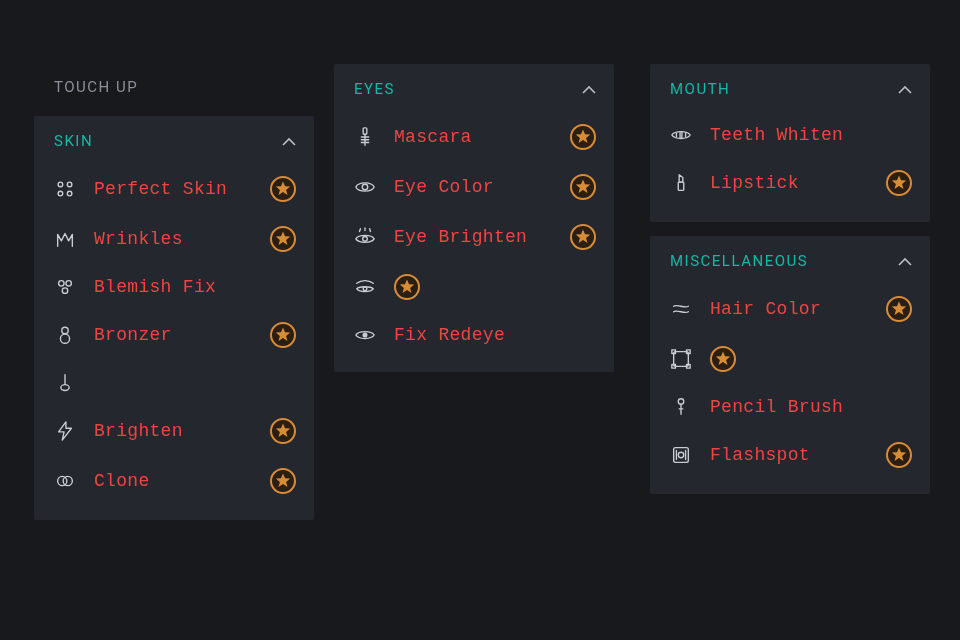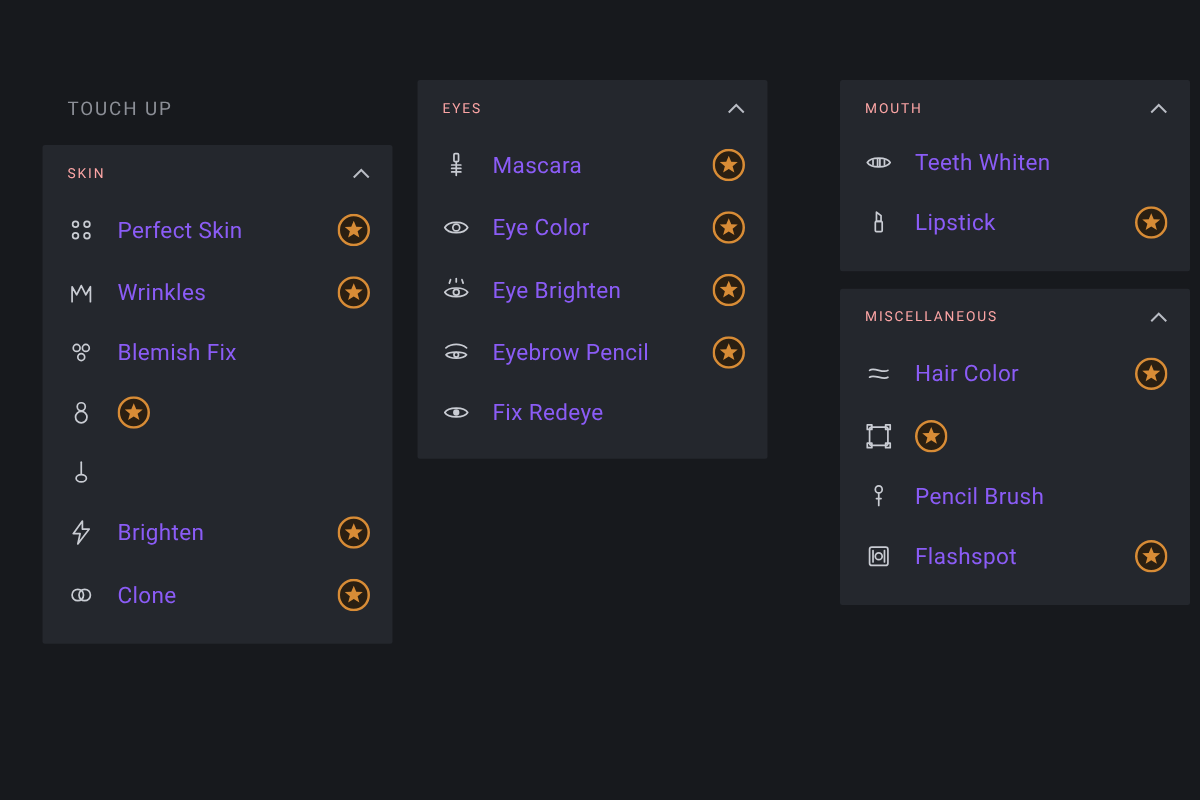--- a/index.html
+++ b/index.html
@@ -2,31 +2,31 @@
 <html><head>
 <meta charset="utf-8">
 <style>
   * { box-sizing: border-box; margin: 0; padding: 0; }
   html, body { width: 960px; height: 640px; background: #17191d; font-family: -apple-system, "Segoe UI", Roboto, Helvetica, Arial, sans-serif; color: #d9dbdf; overflow: hidden; }
   .canvas { position: relative; width: 960px; height: 584px; }
   .col { position: absolute; width: 280px; }
   .outer-title { text-transform: uppercase; letter-spacing: 1.5px; font-size: 15px; color: #8c8f97; padding: 0 20px 20px 20px; }
   .panel { background: #24272d; border-radius: 2px; padding-bottom: 14px; margin-bottom: 14px; }
   .panel-header { display: flex; align-items: center; justify-content: space-between; padding: 16px 18px 14px 20px; cursor: pointer; }
-  .panel-title { text-transform: uppercase; letter-spacing: 1.5px; font-size: 11px; color: #fca5a5; }
+  .panel-title { text-transform: uppercase; letter-spacing: 1.5px; font-size: 15px; color: #14b8a6; }
   .chevron-up svg { display: block; }
   .item { display: flex; align-items: center; padding: 12px 18px 12px 20px; cursor: pointer; }
   .item .icn { width: 22px; height: 22px; display: flex; align-items: center; justify-content: center; flex: 0 0 22px; margin-right: 18px; }
-  .item .lbl { flex: 1 1 auto; font-size: 18px; color: #8b5cf6; letter-spacing: 0.3px; }
+  .item .lbl { flex: 1 1 auto; font-size: 18px; color: #ef4444; letter-spacing: 0.3px; font-family: Liberation Mono, monospace; }
   .star { flex: 0 0 26px; width: 26px; height: 26px; display: flex; align-items: center; justify-content: center; }
   .star svg { display: block; }
   
   #col1 { left: 34px; top: 78px; }
   #col2 { left: 334px; top: 64px; }
-  #col3 { left: 672px; top: 64px; }
+  #col3 { left: 650px; top: 64px; }
 </style>
 </head>
 <body>
 
 <div class="canvas">
 
   <div class="col" id="col1">
     <div class="outer-title">TOUCH UP</div>
     <div class="panel">
       <div class="panel-header">
@@ -79,20 +79,21 @@
             </span>
             <span class="lbl">Blemish Fix</span>
           </div>
           <div class="item">
             <span class="icn">
               <svg width="22" height="22" viewBox="0 0 24 24" fill="none" stroke="#c9ccd3" stroke-width="1.5" stroke-linecap="round" stroke-linejoin="round">
                 <circle cx="12" cy="7" r="3.5"></circle>
                 <circle cx="12" cy="16" r="5"></circle>
               </svg>
             </span>
+            <span class="lbl">Bronzer</span>
             <span class="star">
               <svg width="26" height="26" viewBox="0 0 26 26">
                 <circle cx="13" cy="13" r="12" fill="#2a1f12" stroke="#d88c36" stroke-width="2"></circle>
                 <path d="M13 5.5 L15 10.3 L20.2 10.6 L16.1 13.9 L17.5 19 L13 16.1 L8.5 19 L9.9 13.9 L5.8 10.6 L11 10.3 Z" fill="#d88c36"></path>
               </svg>
             </span>
           </div>
           <div class="item">
             <span class="icn">
               <svg width="22" height="22" viewBox="0 0 24 24" fill="none" stroke="#c9ccd3" stroke-width="1.5" stroke-linecap="round" stroke-linejoin="round">
@@ -193,21 +194,20 @@
             </span>
           </div>
           <div class="item">
             <span class="icn">
               <svg width="22" height="22" viewBox="0 0 24 24" fill="none" stroke="#c9ccd3" stroke-width="1.5" stroke-linecap="round" stroke-linejoin="round">
                 <path d="M3 8 C8 4 16 4 21 8"></path>
                 <path d="M3 14 C6 11 18 11 21 14 C18 18 6 18 3 14 Z"></path>
                 <circle cx="12" cy="14" r="2"></circle>
               </svg>
             </span>
-            <span class="lbl">Eyebrow Pencil</span>
             <span class="star">
               <svg width="26" height="26" viewBox="0 0 26 26">
                 <circle cx="13" cy="13" r="12" fill="#2a1f12" stroke="#d88c36" stroke-width="2"></circle>
                 <path d="M13 5.5 L15 10.3 L20.2 10.6 L16.1 13.9 L17.5 19 L13 16.1 L8.5 19 L9.9 13.9 L5.8 10.6 L11 10.3 Z" fill="#d88c36"></path>
               </svg>
             </span>
           </div>
           <div class="item">
             <span class="icn">
               <svg width="22" height="22" viewBox="0 0 24 24" fill="none" stroke="#c9ccd3" stroke-width="1.5" stroke-linecap="round" stroke-linejoin="round">

